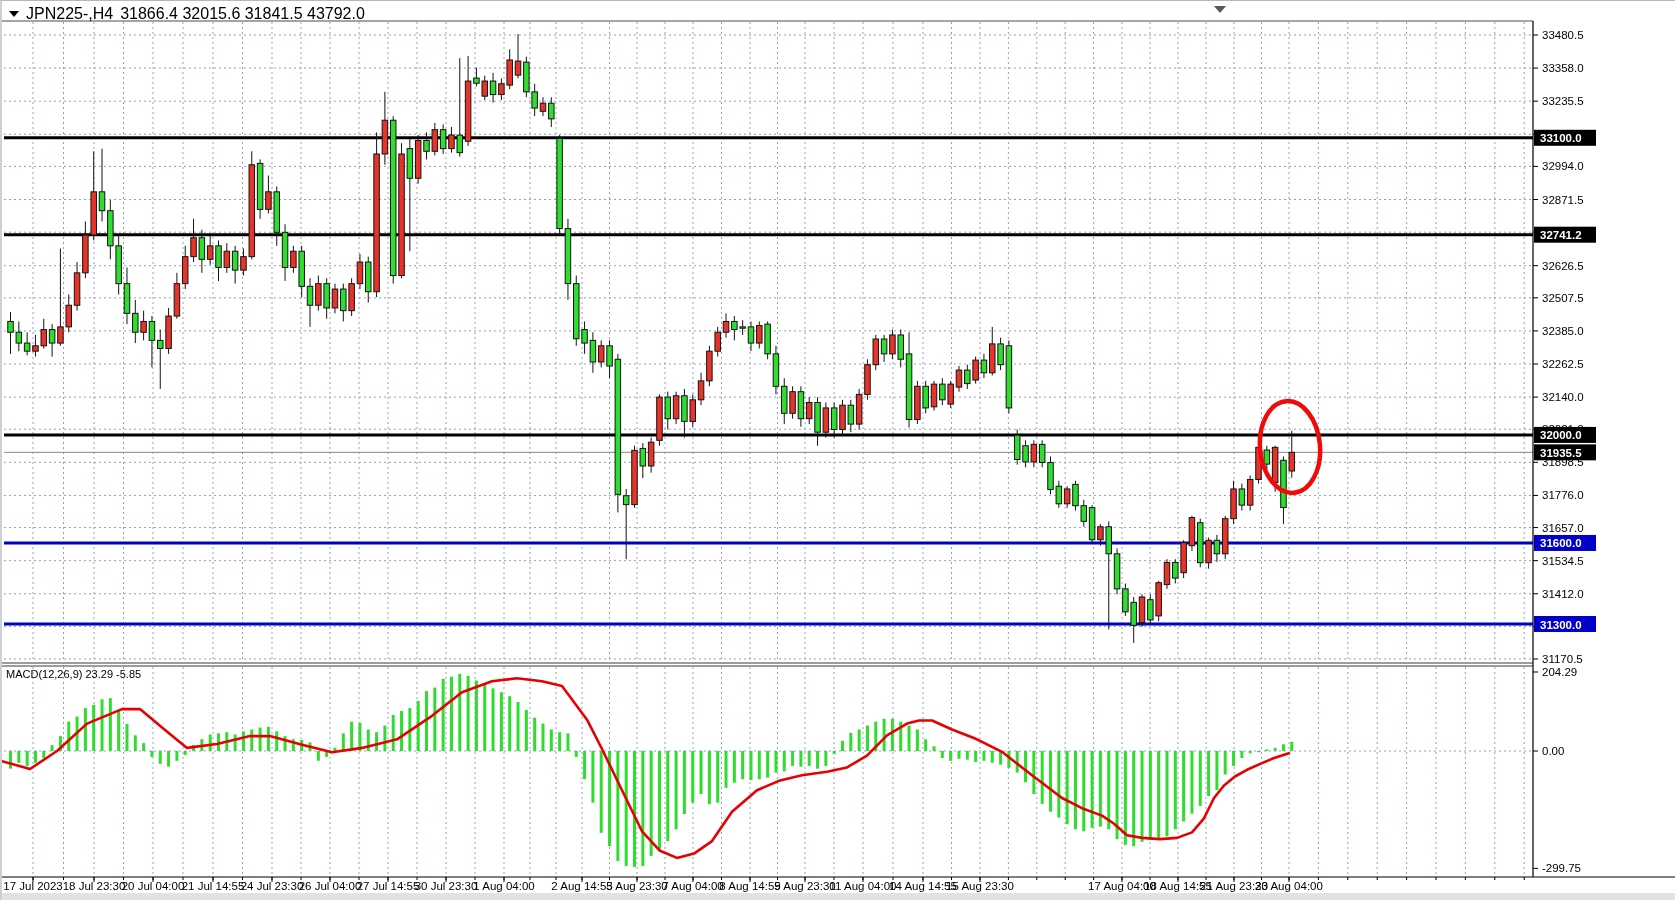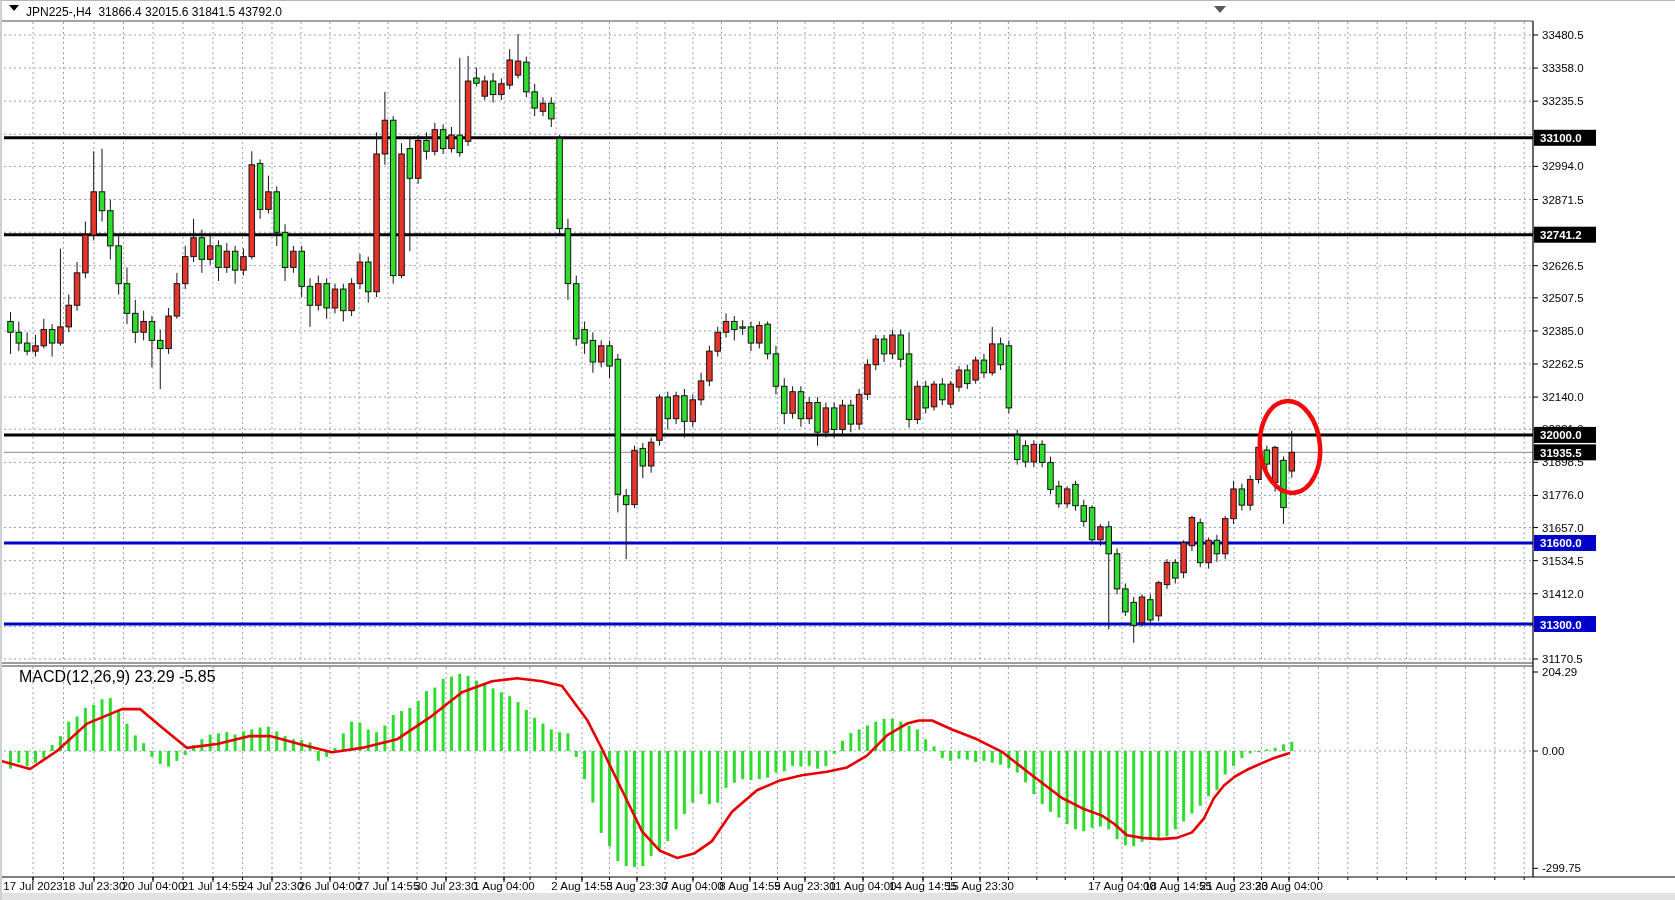--- a/index.html
+++ b/index.html
@@ -1,24 +1,24 @@
 <!DOCTYPE html>
 <html><head>
 <meta charset="utf-8">
 <style>
   html,body{margin:0;padding:0;background:#fff;}
   .stage{position:relative;width:1675px;height:900px;background:#ffffff;
          font-family:"Liberation Sans",sans-serif;overflow:hidden;
          border-top:1px solid #b4b8bc;border-left:2px solid #cdd1d5;box-sizing:border-box;}
   svg{position:absolute;left:0;top:0;}
-  .titlebar{position:absolute;left:7px;top:4px;display:flex;align-items:flex-start;gap:7px;
-            font-size:12px;color:#000;z-index:5;white-space:pre;}
+  .titlebar{position:absolute;left:7px;top:4px;display:flex;align-items:center;gap:7px;
+            font-size:16px;color:#000;z-index:5;white-space:pre;}
   .tri{width:0;height:0;border-left:5px solid transparent;border-right:5px solid transparent;
        border-top:6px solid #000;display:inline-block;}
-  .macdlabel{position:absolute;left:17px;top:667px;font-size:16px;color:#000;z-index:5;}
+  .macdlabel{position:absolute;left:4px;top:667px;font-size:11px;color:#000;z-index:5;}
   text{font-family:"Liberation Sans",sans-serif;}
 </style>
 </head>
 <body>
 
 <div class="stage">
   <svg id="svg" width="1675" height="900">
       <g>
         <line x1="31" y1="21" x2="31" y2="660" stroke="#92a2b4" stroke-width="1" stroke-dasharray="2,3"></line>
         <line x1="31" y1="666" x2="31" y2="875" stroke="#92a2b4" stroke-width="1" stroke-dasharray="2,3"></line>

